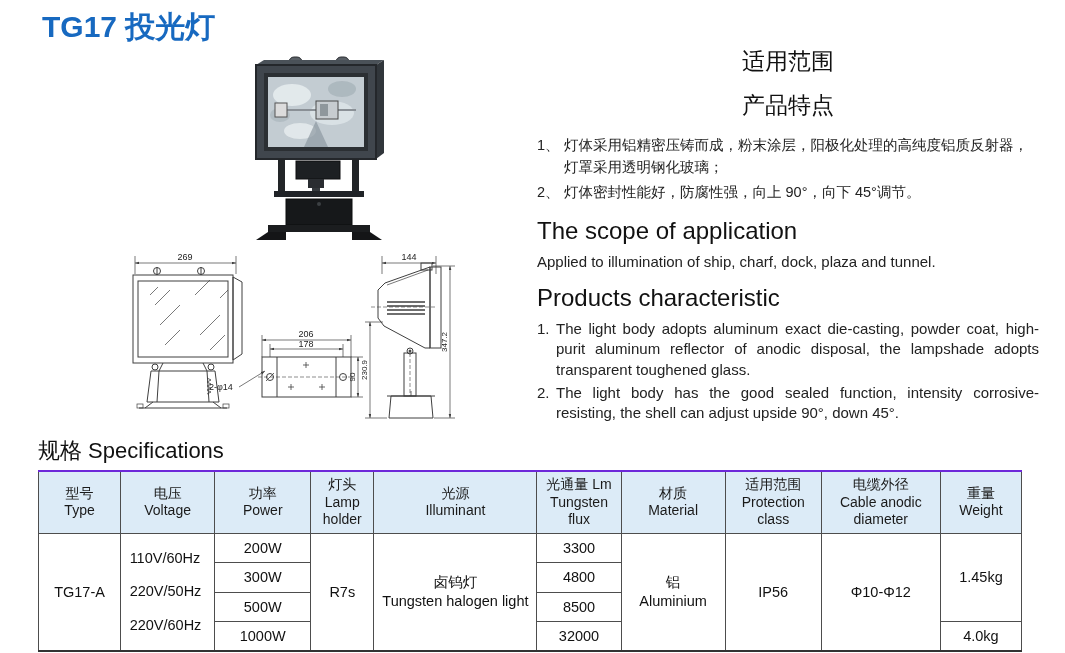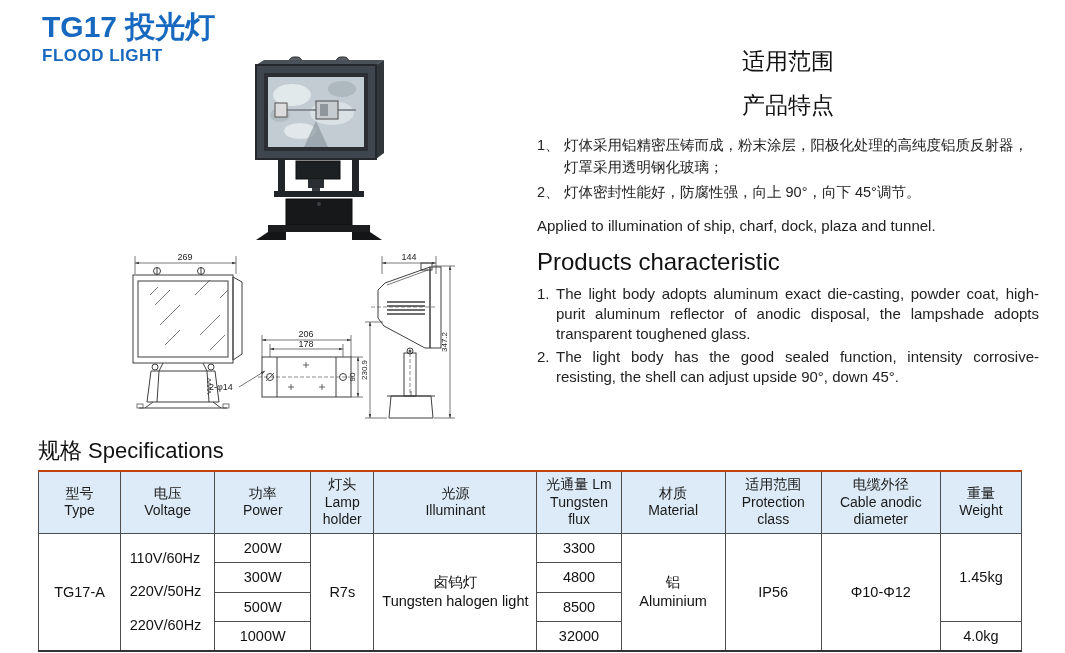--- a/index.html
+++ b/index.html
@@ -27,21 +27,21 @@
   .li-cn .marker{width:27px;}
   .li-en{font-size:15px;line-height:1.34;}
   .li-en .marker{width:19px;}
   .li-en .li-text{text-align:justify;}
   .mt6{margin-top:6px;}
 
   
   #spec-heading{left:38px;top:436px;font-size:22px;color:#111;}
   #spec-table{left:38px;top:470px;}
   table{border-collapse:collapse;table-layout:fixed;width:984px;
-        border-top:2px solid #c2410c;border-bottom:2px solid #333;}
+        border-top:2px solid #6d28d9;border-bottom:2px solid #333;}
   th,td{border:1px solid #4d4d4d;text-align:center;vertical-align:middle;
         font-weight:normal;padding:1px 2px;overflow:hidden;}
   thead tr{height:62px;}
   tbody tr{height:25px;}
   th{background:#dcebf7;font-size:14px;line-height:1.25;color:#1a1a1a;}
   td{font-size:14.5px;color:#111;}
   .v-lines div{line-height:1.35;text-align:left;width:76px;margin:14px auto;}
   .two-line div{line-height:1.3;}
 
   
@@ -49,21 +49,20 @@
   #drawing{left:125px;top:250px;}
   svg text{font-family:"Liberation Sans", sans-serif;}
   .dimtxt{font-size:9px;fill:#222;}
   .dimtxt-s{font-size:8px;fill:#222;}
 </style>
 </head>
 <body>
 
 <div class="abs" id="brand">
   <div class="title">TG17 投光灯</div>
-  <div class="subtitle">FLOOD LIGHT</div>
 </div>
 
 <svg class="abs" id="photo" width="158" height="195" viewBox="0 0 158 195">
 
   <rect x="49" y="4" width="13" height="12" rx="5" fill="#5a6066" stroke="#2c2f33"></rect>
   <rect x="96" y="4" width="13" height="12" rx="5" fill="#5a6066" stroke="#2c2f33"></rect>
 
   <polygon points="16,12 24,7 144,7 136,12" fill="#4a5158"></polygon>
   <polygon points="136,12 144,7 144,100 136,106" fill="#31363b"></polygon>
   <rect x="16" y="12" width="120" height="94" fill="#40464d" stroke="#24272b" stroke-width="2"></rect>
@@ -209,20 +208,21 @@
     <div class="li li-cn">
       <span class="marker">1、</span>
       <span class="li-text">灯体采用铝精密压铸而成，粉末涂层，阳极化处理的高纯度铝质反射器，灯罩采用透明钢化玻璃；</span>
     </div>
     <div class="li li-cn">
       <span class="marker">2、</span>
       <span class="li-text">灯体密封性能好，防腐性强，向上 90°，向下 45°调节。</span>
     </div>
   </div>
 
+  <h2 class="h-en mt6">The scope of application</h2>
   <p class="p-en">Applied to illumination of ship, charf, dock, plaza and tunnel.</p>
 
   <h2 class="h-en">Products characteristic</h2>
   <div class="list">
     <div class="li li-en">
       <span class="marker">1.</span>
       <span class="li-text">The light body adopts aluminum exact die-casting, powder coat, high-purit aluminum reflector of anodic disposal, the lampshade adopts transparent toughened glass.</span>
     </div>
     <div class="li li-en">
       <span class="marker">2.</span>

